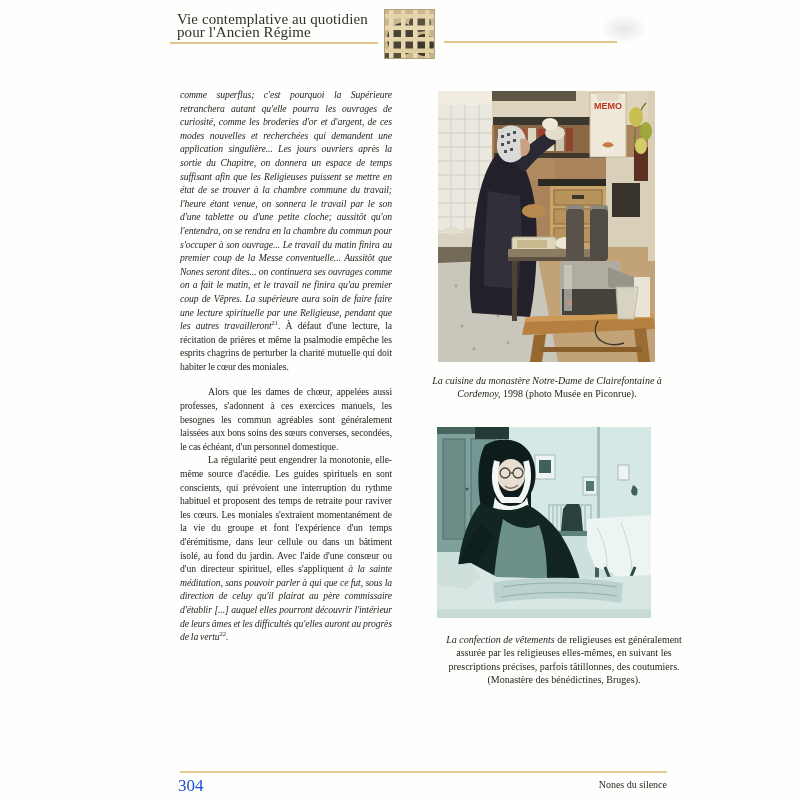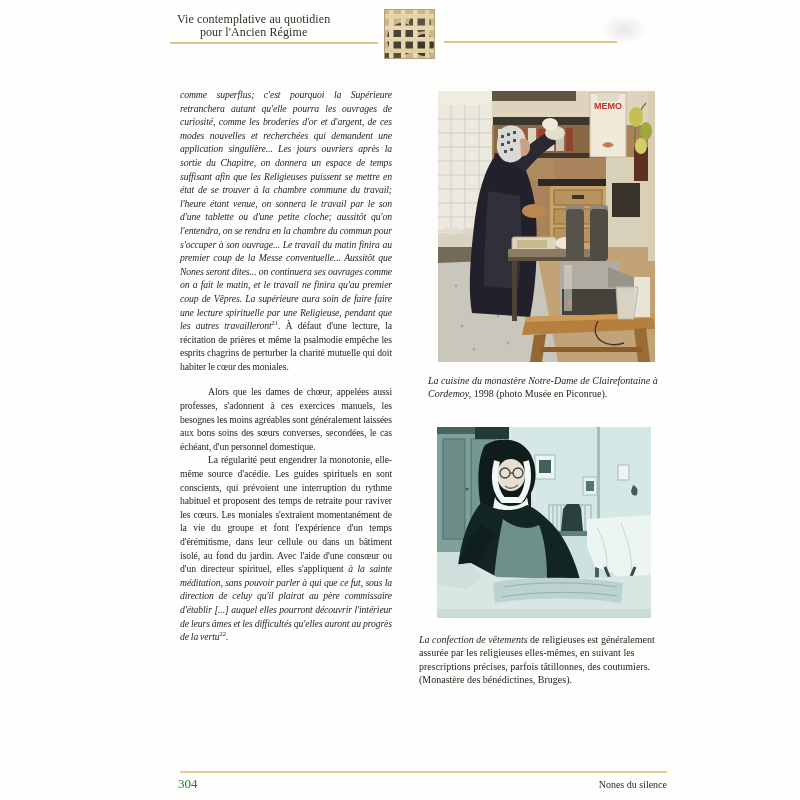--- a/index.html
+++ b/index.html
@@ -1,21 +1,21 @@
 <!DOCTYPE html>
 <html><head>
 <meta charset="utf-8">
 <style>
   html,body{margin:0;padding:0;background:#ffffff;}
   .page{
     position:relative;width:800px;height:800px;background:#fefefd;
     font-family:"Liberation Serif","DejaVu Serif",serif;color:#211f1c;overflow:hidden;
   }
   
-  .header-title{position:absolute;left:177px;top:13px;font-size:12px;line-height:12.5px;color:#33302b;letter-spacing:.1px;text-align:center;}
+  .header-title{position:absolute;left:177px;top:13px;font-size:15px;line-height:12.5px;color:#33302b;letter-spacing:.1px;}
   .rule{position:absolute;height:2px;background:#e0c489;}
   .rule-hdr-left{left:170px;top:42px;width:208px;}
   .rule-hdr-right{left:444px;top:41px;width:173px;}
   .ornament{position:absolute;left:384px;top:9px;width:51px;height:50px;}
   .smudge{position:absolute;left:600px;top:14px;width:48px;height:30px;border-radius:50%;
     background:radial-gradient(closest-side,rgba(190,188,184,.35),rgba(190,188,184,0));}
   
   .textcol{
     position:absolute;left:180px;top:88px;width:212px;
     font-size:9.7px;line-height:13.6px;text-align:justify;
@@ -26,26 +26,26 @@
   .indent{text-indent:28px;}
   .it{font-style:italic;}
   sup{font-size:6.5px;line-height:0;vertical-align:super;}
   .section-heading{
     text-align:center;font-weight:bold;font-size:12.5px;margin:20px 0 15px 0 !important;
     letter-spacing:.2px;
   }
   
   .fig1{position:absolute;left:438px;top:91px;}
   .fig2{position:absolute;left:437px;top:427px;}
-  .caption{position:absolute;font-size:10px;line-height:13.2px;color:#26241f;}
+  .caption{position:absolute;text-align:center;font-size:10px;line-height:13.2px;color:#26241f;}
   .caption1{left:428px;top:374px;width:238px;}
-  .caption2{left:419px;top:633px;width:254px;line-height:13.4px;}
+  .caption2{left:437px;top:633px;width:254px;line-height:13.4px;}
   
   .rule-footer{left:180px;top:771px;width:487px;background:#e6cb93;}
-  .page-number{position:absolute;left:178px;top:776px;font-size:13px;color:#15803d;}
+  .page-number{position:absolute;left:178px;top:776px;font-size:17px;color:#1d4ed8;}
   .book-title{position:absolute;right:133px;top:779px;font-size:10px;color:#2a2824;}
 </style>
 </head>
 <body>
 
 <div class="page">
 
   <div class="header-title">
     <div>Vie contemplative au quotidien</div>
     <div>pour l'Ancien Régime</div>
@@ -66,21 +66,21 @@
     <rect x="41" y="0" width="4.5" height="50" fill="#e3d1a6"></rect>
     <rect x="0" y="5" width="51" height="4.5" fill="#e5d4aa"></rect>
     <rect x="0" y="16.5" width="51" height="4.5" fill="#e8d8b0"></rect>
     <rect x="0" y="28" width="51" height="4.5" fill="#e5d4aa"></rect>
     <rect x="0" y="39.5" width="51" height="4.5" fill="#e1cfa2"></rect>
     <rect x="0.5" y="0.5" width="50" height="49" fill="none" stroke="#b3a179" stroke-width="1"></rect>
   </svg>
 
   <div class="textcol">
     <p class="para1"><span class="it">comme superflus; c'est pourquoi la Supérieure retranchera autant qu'elle pourra les ouvrages de curiosité, comme les broderies d'or et d'argent, de ces modes nouvelles et recherchées qui demandent une application singulière... Les jours ouvriers après la sortie du Chapitre, on donnera un espace de temps suffisant afin que les Religieuses puissent se mettre en état de se trouver à la chambre commune du travail; l'heure étant venue, on sonnera le travail par le son d'une tablette ou d'une petite cloche; aussitôt qu'on l'entendra, on se rendra en la chambre du commun pour s'occuper à son ouvrage... Le travail du matin finira au premier coup de la Messe conventuelle... Aussitôt que Nones seront dites... on continuera ses ouvrages comme on a fait le matin, et le travail ne finira qu'au premier coup de Vêpres. La supérieure aura soin de faire faire une lecture spirituelle par une Religieuse, pendant que les autres travailleront</span><sup>21</sup><span>. À défaut d'une lecture, la récitation de prières et même la psalmodie empêche les esprits chagrins de perturber la charité mutuelle qui doit habiter le cœur des moniales.</span></p>
-    <p class="para2 indent">Alors que les dames de chœur, appelées aussi professes, s'adonnent à ces exercices manuels, les besognes les moins agréables sont généralement laissées aux bons soins des sœurs converses, secondées, le cas échéant, d'un personnel domestique.</p>
+    <p class="para2 indent">Alors que les dames de chœur, appelées aussi professes, s'adonnent à ces exercices manuels, les besognes les commun agréables sont généralement laissées aux bons soins des sœurs converses, secondées, le cas échéant, d'un personnel domestique.</p>
     <p class="indent"><span>La régularité peut engendrer la monotonie, elle-même source d'acédie. Les guides spirituels en sont conscients, qui prévoient une interruption du rythme habituel et proposent des temps de retraite pour raviver les cœurs. Les moniales s'extraient momentanément de la vie du groupe et font l'expérience d'un temps d'érémitisme, dans leur cellule ou dans un bâtiment isolé, au fond du jardin. Avec l'aide d'une consœur ou d'un directeur spirituel, elles s'appliquent </span><span class="it">à la sainte méditation, sans pouvoir parler à qui que ce fut, sous la direction de celuy qu'il plairat au père commissaire d'établir [...] auquel elles pourront découvrir l'intérieur de leurs âmes et les difficultés qu'elles auront au progrès de la vertu</span><sup>22</sup><span>.</span></p>
   </div>
 
   <svg class="fig1" width="217" height="271" viewBox="0 0 217 271">
     <rect width="217" height="271" fill="#c2a377"></rect>
     <rect width="217" height="34" fill="#ded3bd"></rect>
     <rect x="8" y="0" width="130" height="10" fill="#5e5746"></rect>
     <rect x="55" y="26" width="112" height="8" fill="#3c372e"></rect>
 
     <rect x="0" y="0" width="54" height="14" fill="#f0ece0"></rect>

